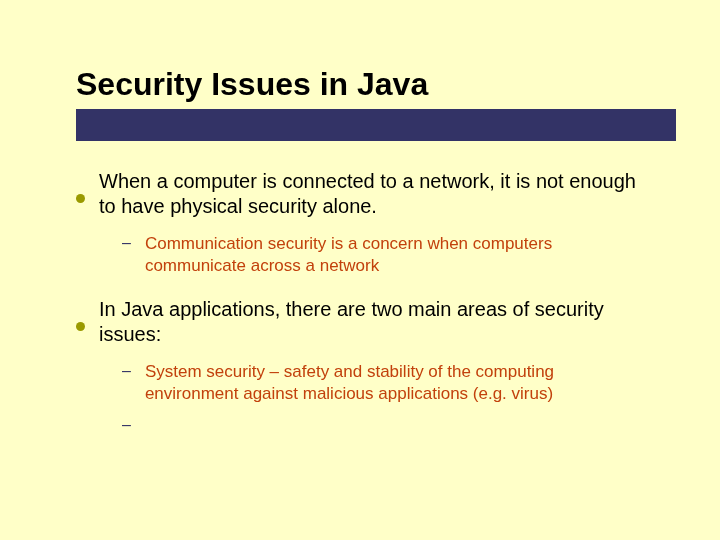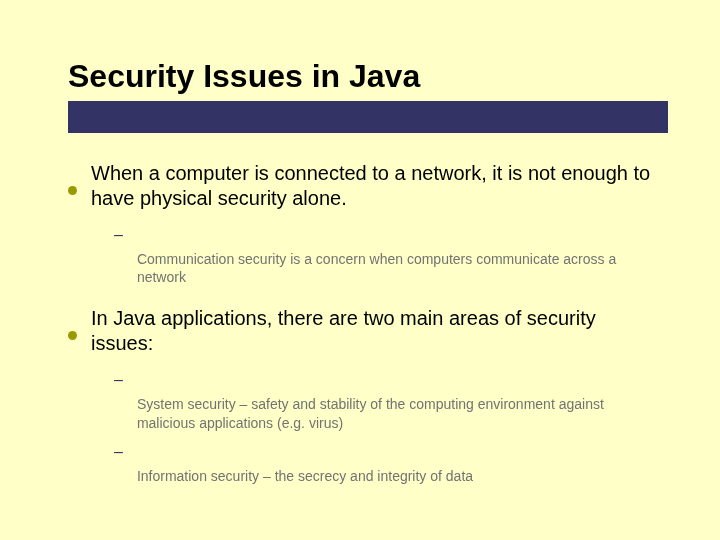--- a/index.html
+++ b/index.html
@@ -6,21 +6,21 @@
   html, body { width: 720px; height: 540px; overflow: hidden; }
   body {
     font-family: Arial, Helvetica, sans-serif;
     background: #ffffc8;
     position: relative;
   }
   .slide {
     width: 720px;
     height: 540px;
     position: relative;
-    padding: 8px;
+    padding: 16px;
   }
   .title-area {
     padding: 50px 50px 0 60px;
   }
   .slide-title {
     font-size: 32px;
     font-weight: bold;
     color: #000;
     margin-bottom: 4px;
   }
@@ -59,24 +59,23 @@
     margin-bottom: 10px;
   }
   .bullet-l2 .dash {
     font-size: 16px;
     color: #333366;
     flex-shrink: 0;
     margin-right: 14px;
     line-height: 1.3;
   }
   .bullet-l2 .text {
-    font-size: 14px;
-    color: #737373;
+    font-size: 17px;
+    color: #c2410c;
     line-height: 1.3;
-    margin-top: 25px;
   }
   .gap { height: 10px; }
 </style>
 </head>
 <body>
 
 <div class="slide">
 
   <div class="title-area">
     <h1 class="slide-title">Security Issues in Java</h1>
@@ -102,18 +101,17 @@
       <span class="text">In Java applications, there are two main areas of security issues:</span>
     </div>
 
     <div class="bullet-l2">
       <span class="dash">–</span>
       <span class="text">System security – safety and stability of the computing environment against malicious applications (e.g. virus)</span>
     </div>
 
     <div class="bullet-l2">
       <span class="dash">–</span>
-      <span class="text">Information security – the secrecy and integrity of data</span>
     </div>
 
   </div>
 
 </div>
 
 </body></html>

